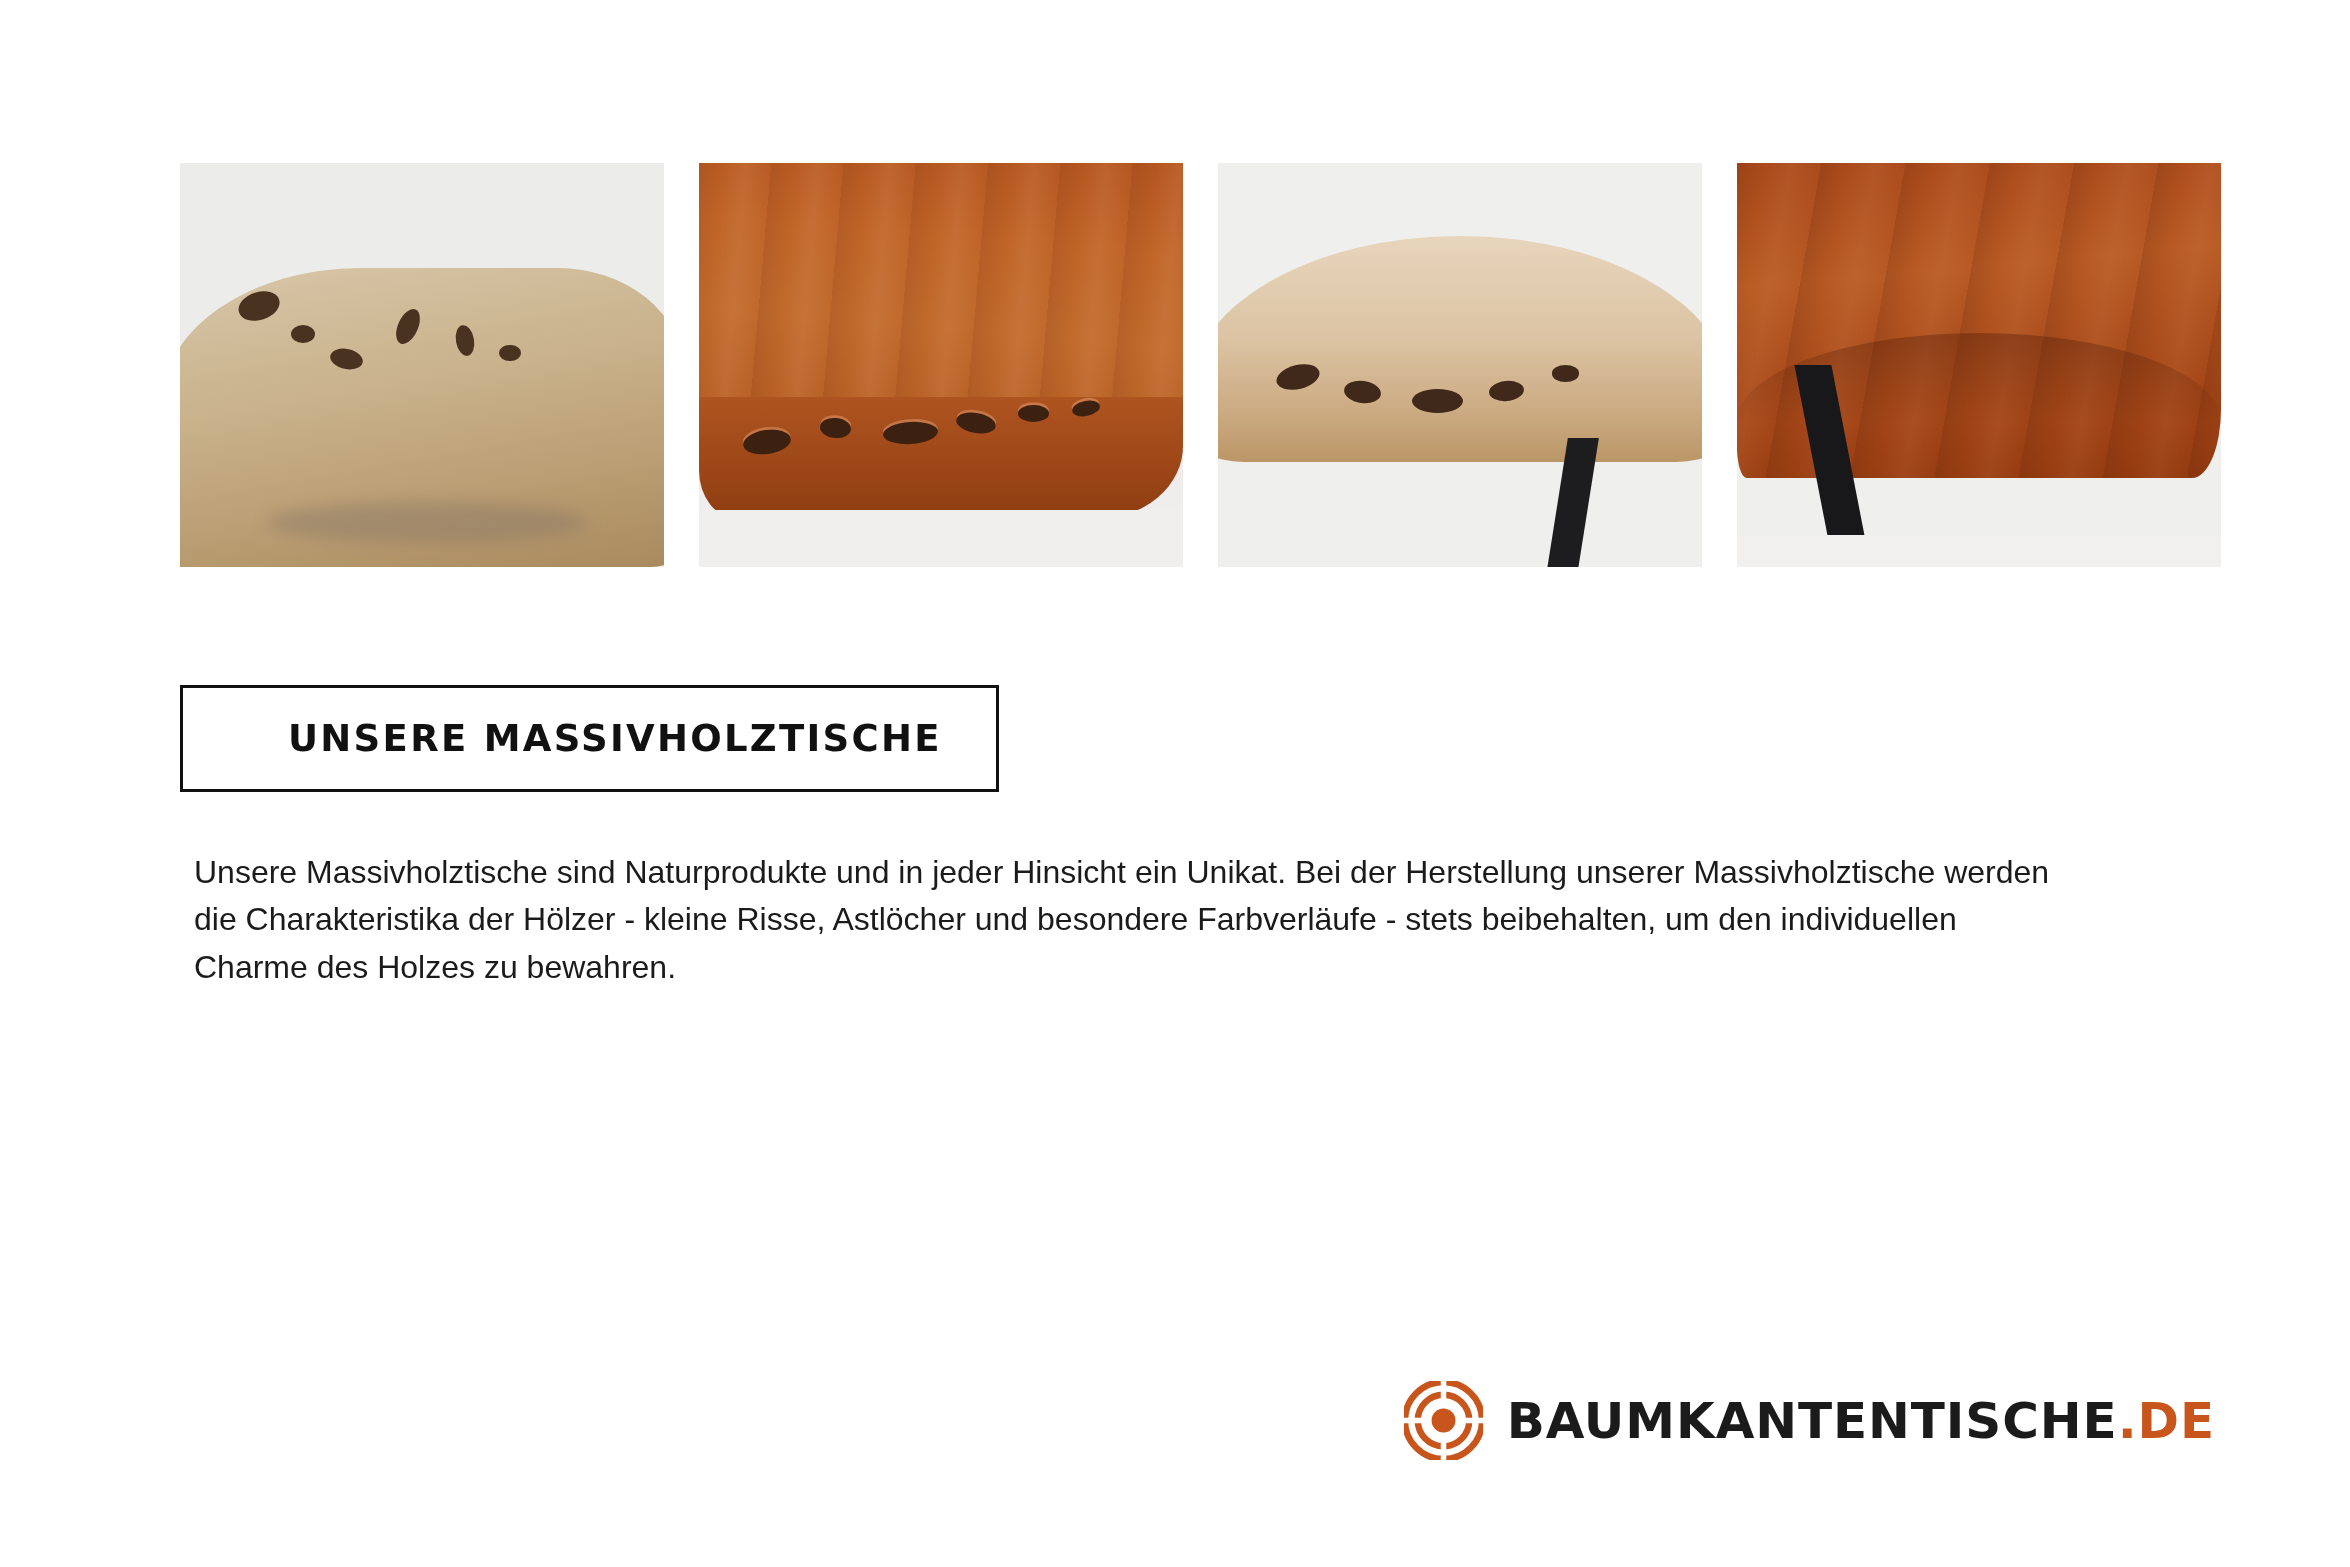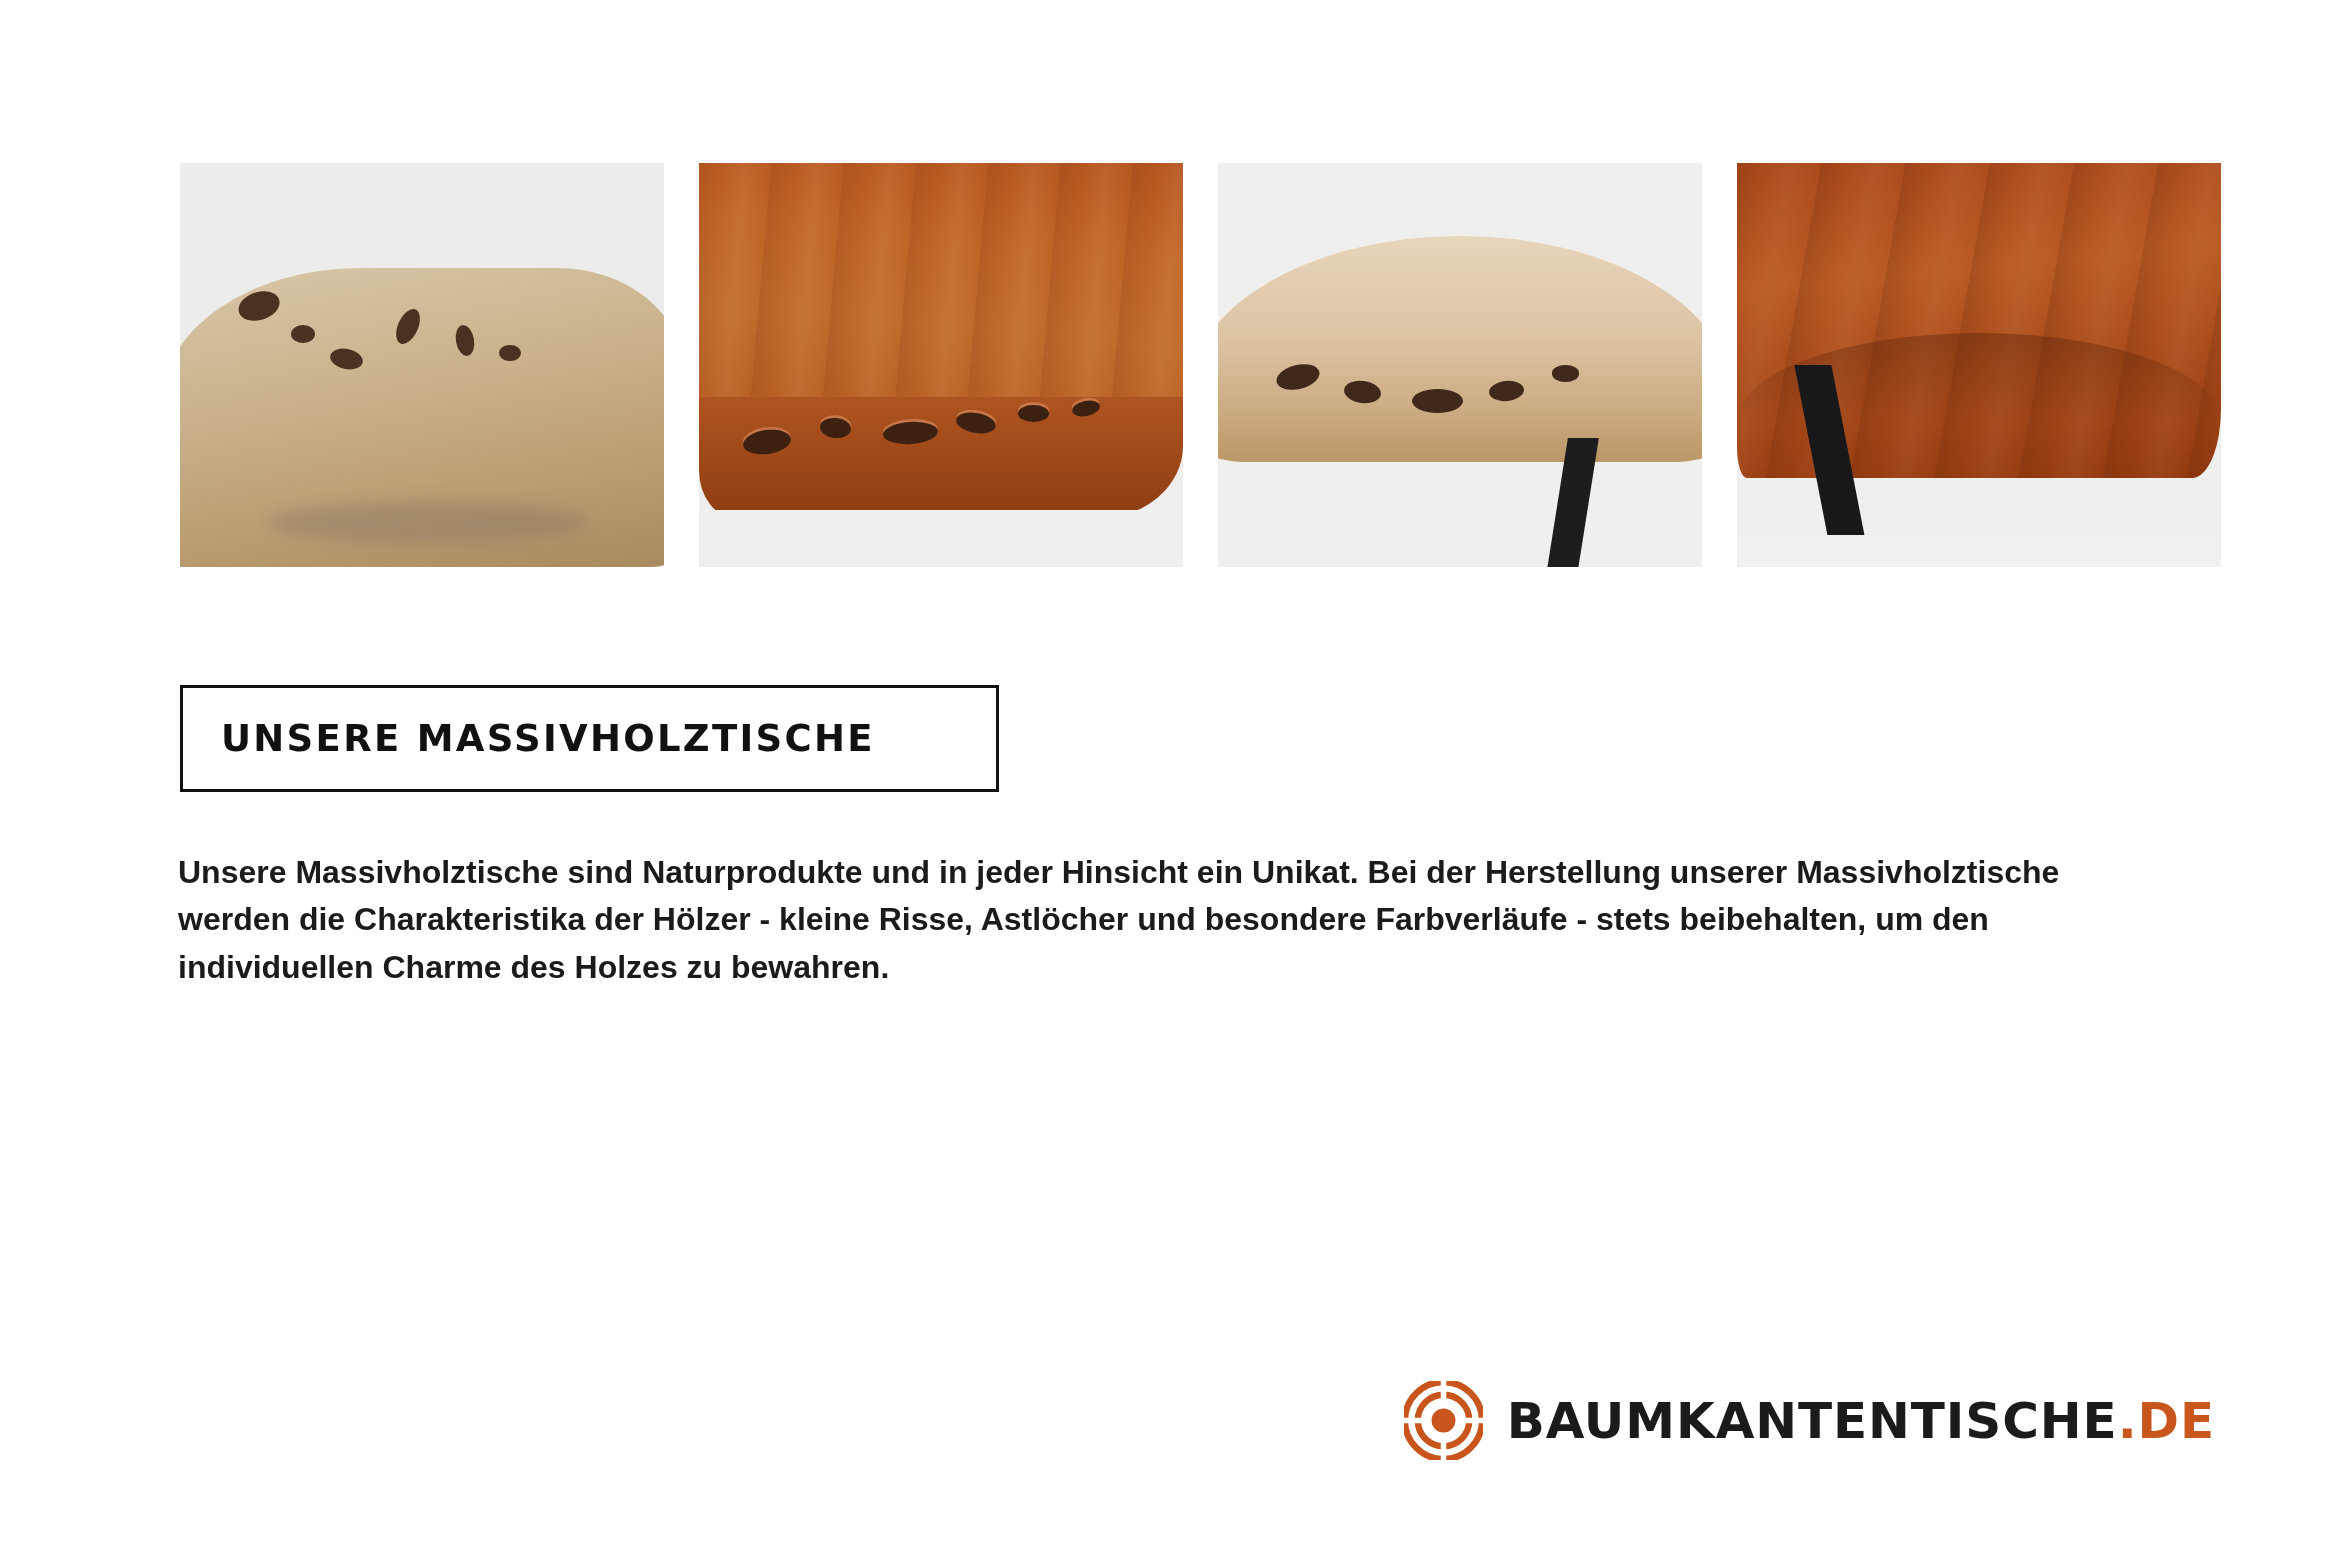--- a/index.html
+++ b/index.html
@@ -203,36 +203,36 @@
     box-sizing: border-box;
     display: flex;
     align-items: center;
   }
   .headline-box .headline {
     font-family: "DejaVu Sans", sans-serif;
     font-weight: bold;
     font-size: 37px;
     letter-spacing: 2.3px;
     color: #111111;
-    padding-left: 38px;
+    padding-left: 77px;
+    margin-left: 28px;
   }
 
   
   .body-copy {
     position: absolute;
     left: 178px;
     top: 849px;
     width: 1892px;
     color: #1b1b1b;
     font-size: 32px;
     line-height: 1.48;
   }
   .body-copy p {
-    margin: 0 0 39px 0;
-    font-weight: bold;
+    margin: 0 0 39px 16px;
   }
   .body-copy p:last-child { margin-bottom: 0; }
 
   
   .footer {
     position: absolute;
     right: 136px;
     bottom: 108px;
     display: flex;
     align-items: center;

